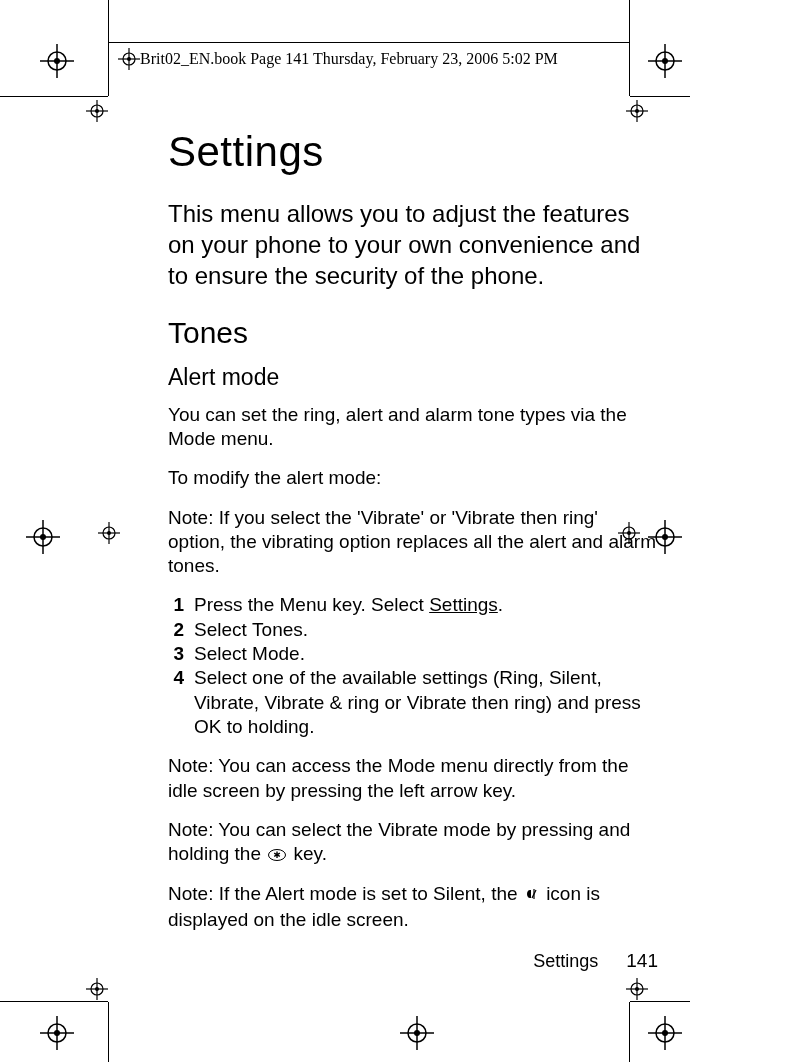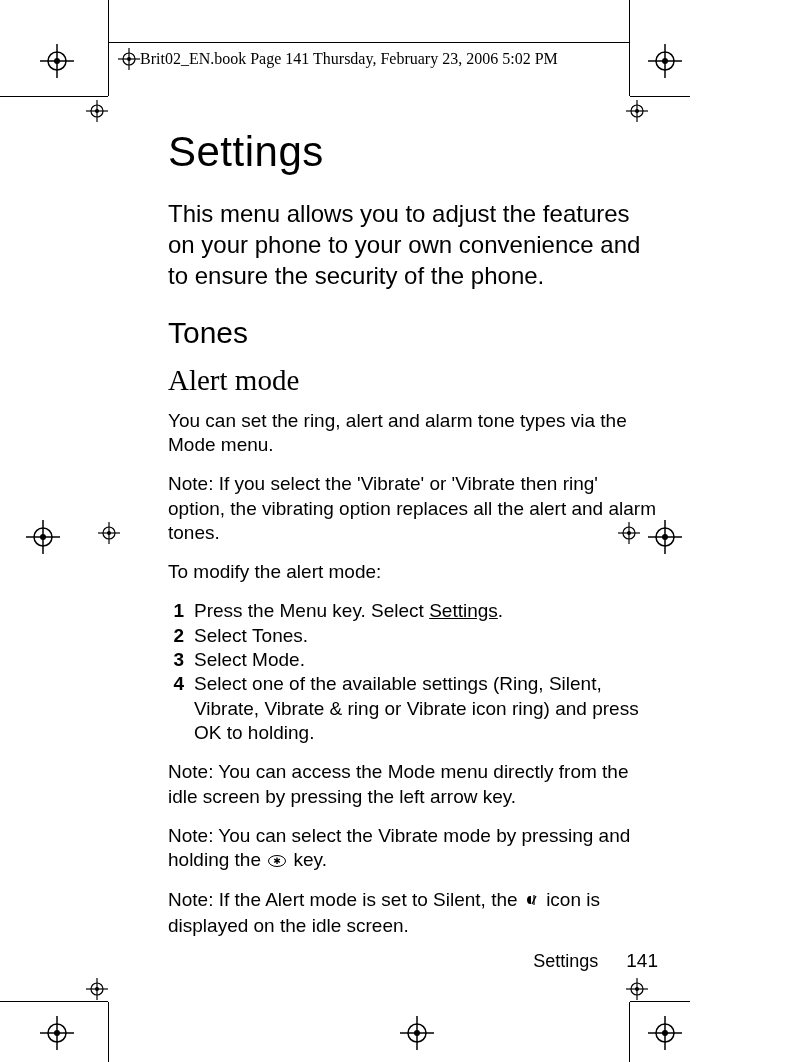--- a/index.html
+++ b/index.html
@@ -78,24 +78,23 @@
     line-height: 1.3;
     margin: 0 0 24px 0;
     font-weight: 300;
   }
   h2.section {
     font-size: 30px;
     font-weight: normal;
     margin: 0 0 14px 0;
   }
   h3.subsection {
-    font-size: 29px;
+    font-size: 23px;
     font-weight: normal;
     margin: 0 0 12px 0;
-    font-family: Liberation Serif, serif;
   }
   p.body {
     font-size: 19px;
     line-height: 1.28;
     margin: 0 0 15px 0;
     font-weight: 300;
   }
   .cond { font-family: "Arial Narrow", Arial, sans-serif; font-weight: normal; font-stretch: condensed; }
   .underline { text-decoration: underline; }
 
@@ -278,25 +277,25 @@
     <p class="intro">This menu allows you to adjust the features on your phone to your own convenience and to ensure the security of the phone.</p>
 
     <h2 class="section">Tones</h2>
 
     <h3 class="subsection">Alert mode</h3>
 
     <p class="body">
       <span>You can set the ring, alert and alarm tone types via the </span><span class="cond">Mode</span><span> menu.</span>
     </p>
 
+    <p class="body">To modify the alert mode:</p>
+
     <p class="body">
       <span class="cond">Note:</span><span> If you select the 'Vibrate' or 'Vibrate then ring' option, the vibrating option replaces all the alert and alarm tones.</span>
     </p>
-
-    <p class="body">To modify the alert mode:</p>
 
     <ol class="steps">
       <li>
         <span class="num">1</span>
         <span class="txt">
           <span>Press the Menu key. Select </span><span class="cond underline">Settings</span><span>.</span>
         </span>
       </li>
       <li>
         <span class="num">2</span>
@@ -306,21 +305,21 @@
       </li>
       <li>
         <span class="num">3</span>
         <span class="txt">
           <span>Select </span><span class="cond">Mode</span><span>.</span>
         </span>
       </li>
       <li>
         <span class="num">4</span>
         <span class="txt">
-          <span>Select one of the available settings (</span><span class="cond">Ring</span><span>, </span><span class="cond">Silent</span><span>, </span><span class="cond">Vibrate</span><span>, </span><span class="cond">Vibrate &amp; ring</span><span> or </span><span class="cond">Vibrate icon ring</span><span>) and press </span><span class="cond">OK</span><span> to holding.</span>
+          <span>Select one of the available settings (</span><span class="cond">Ring</span><span>, </span><span class="cond">Silent</span><span>, </span><span class="cond">Vibrate</span><span>, </span><span class="cond">Vibrate &amp; ring</span><span> or </span><span class="cond">Vibrate then ring</span><span>) and press </span><span class="cond">OK</span><span> to holding.</span>
         </span>
       </li>
     </ol>
 
     <p class="body">
       <span class="cond">Note:</span><span> You can access the Mode menu directly from the idle screen by pressing the left arrow key.</span>
     </p>
 
     <p class="body">
       <span class="cond">Note:</span><span> You can select the Vibrate mode by pressing and holding the </span><span class="inline-icon"><svg width="18" height="12" viewBox="0 0 18 12">

